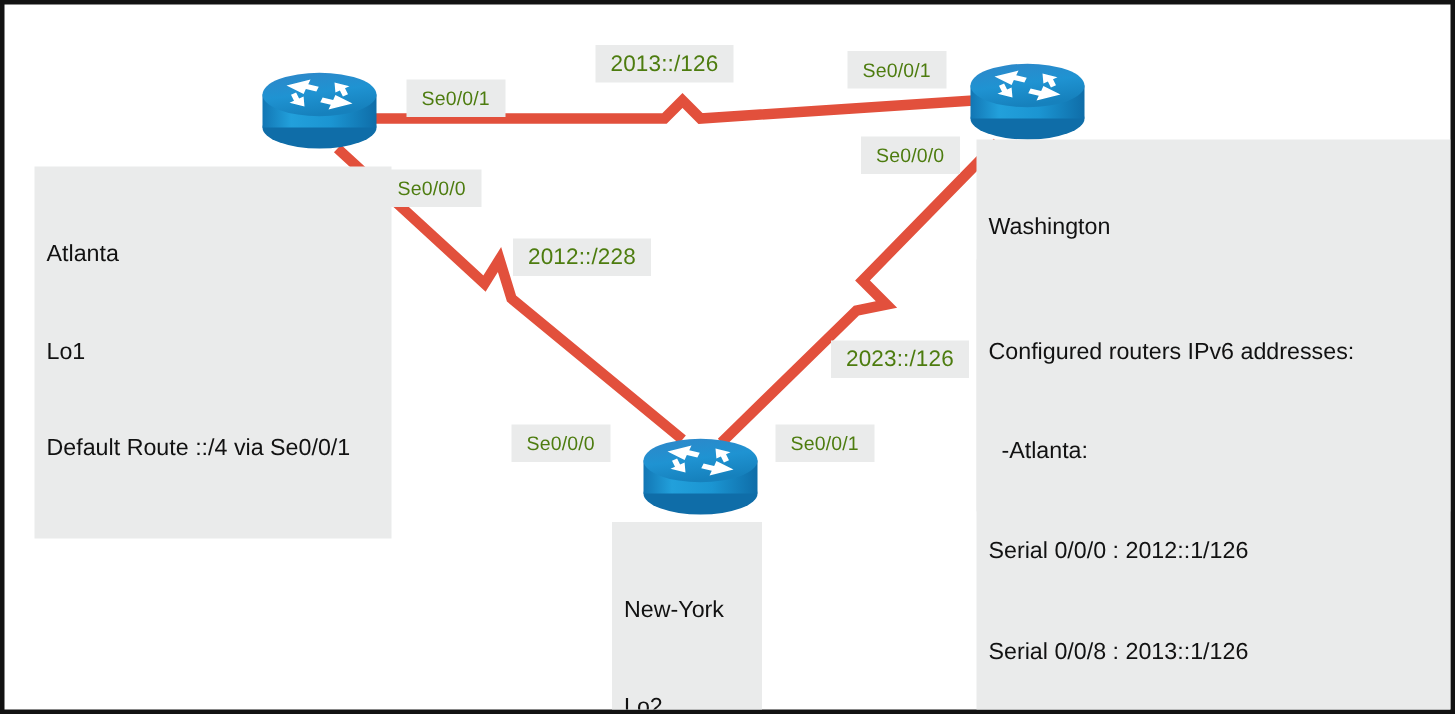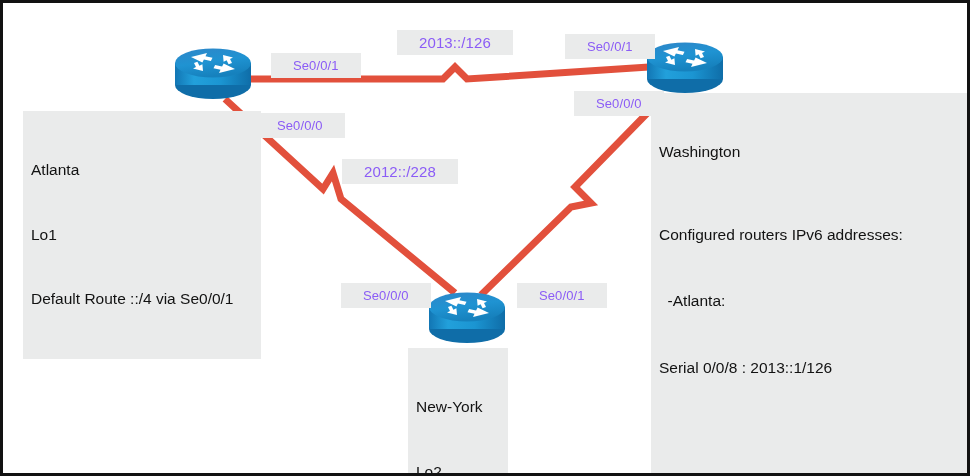--- a/index.html
+++ b/index.html
@@ -22,24 +22,24 @@
   #topology-svg {
     position: absolute;
     left: 0;
     top: 0;
     width: 970px;
     height: 476px;
   }
   .label {
     position: absolute;
     background: #eaebeb;
-    color: #8b5cf6;
+    color: #4d7c0f;
     font-size: 15px;
     line-height: 19px;
-    padding: 3px 22px;
+    padding: 3px 10px;
     white-space: pre;
     letter-spacing: 0.1px;
   }
   .iflabel {
     font-size: 13px;
   }
   .netlabel {
     font-size: 15px;
   }
   .infobox {
@@ -133,20 +133,21 @@
   <div class="label iflabel" style="left:571px; top:88px;">Se0/0/0</div>
 
   <div class="label iflabel" style="left:338px; top:280px;">Se0/0/0</div>
 
   <div class="label iflabel" style="left:514px; top:280px;">Se0/0/1</div>
 
   <div class="label netlabel" style="left:394px; top:27px;">2013::/126</div>
 
   <div class="label netlabel" style="left:339px; top:156px;">2012::/228</div>
 
+  <div class="label netlabel" style="left:551px; top:224px;">2023::/126</div>
 
   <div class="infobox" style="left:20px; top:108px; width:222px;">
     <div>Atlanta</div>
     <div>Lo1</div>
     <div>Default Route ::/4 via Se0/0/1</div>
   </div>
 
   <div class="infobox" style="left:648px; top:90px; width:300px;">
     <div>Washington</div>
     <div>Lo3</div>
@@ -154,20 +155,21 @@
   </div>
 
   <div class="infobox" style="left:405px; top:345px; width:84px;">
     <div>New-York</div>
     <div>Lo2</div>
   </div>
 
   <div class="cfgbox" style="left:648px; top:170px; width:300px;">
     <div>Configured routers IPv6 addresses:</div>
     <div>  -Atlanta:</div>
+    <div>Serial 0/0/0 : 2012::1/126</div>
     <div>Serial 0/0/8 : 2013::1/126</div>
     
     
     
     
     
     
     
     
     

